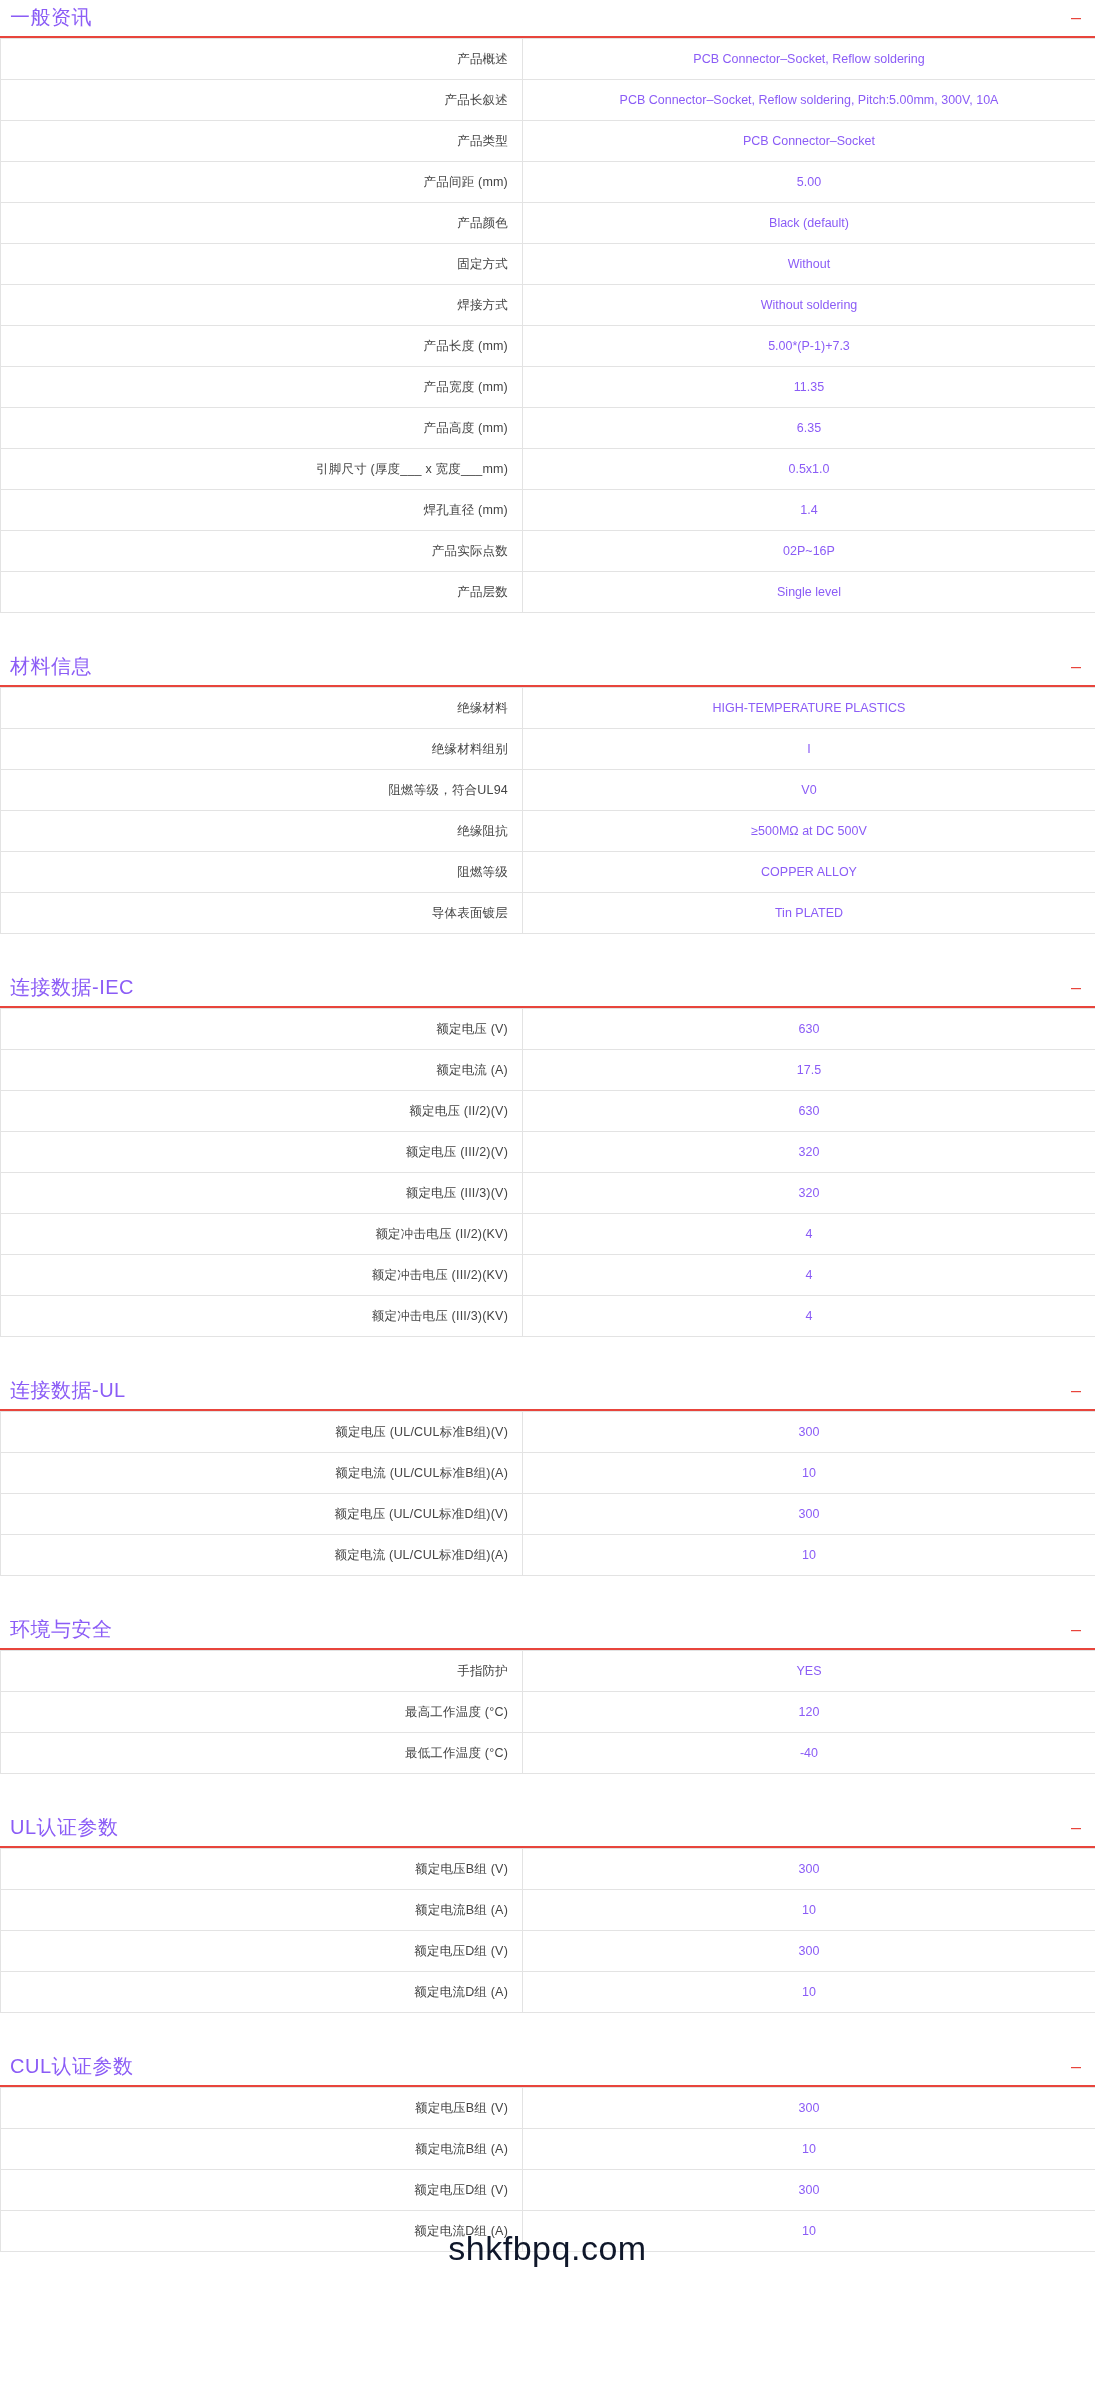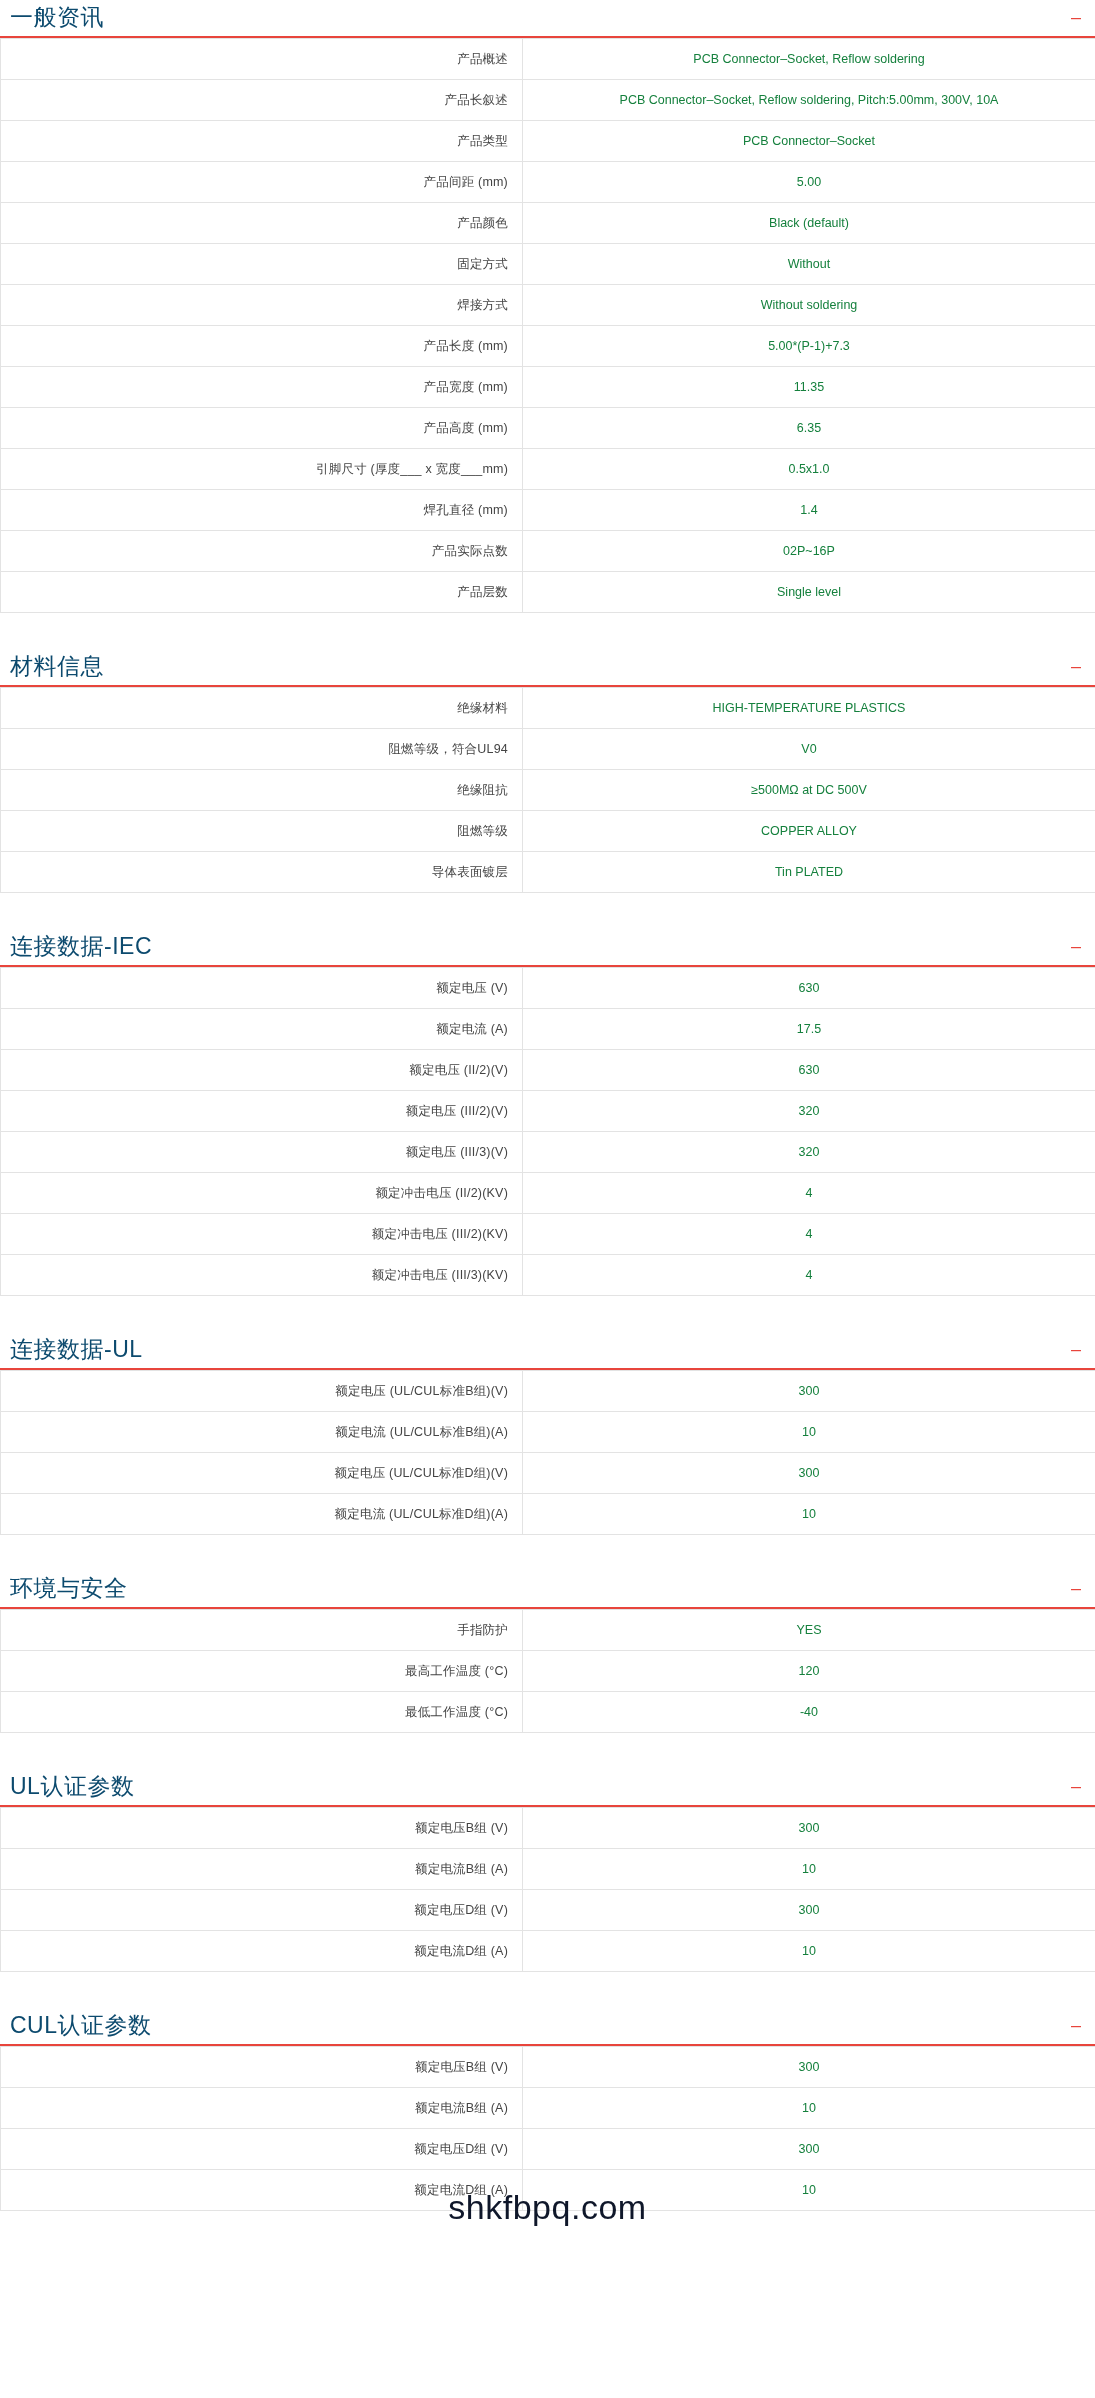--- a/index.html
+++ b/index.html
@@ -25,22 +25,22 @@
   .section-header {
     display: flex;
     align-items: center;
     justify-content: space-between;
     padding: 0 10px 8px 10px;
     box-sizing: border-box;
     border-bottom: 2px solid #e8453c;
     margin-bottom: 0;
   }
   .section-title {
-    font-size: 23px;
-    color: #0c4a6e;
+    font-size: 20px;
+    color: #8b5cf6;
     letter-spacing: 0.5px;
     line-height: 22px;
   }
   .collapse-icon {
     color: #e8453c;
     font-size: 18px;
     line-height: 14px;
     padding-right: 4px;
     user-select: none;
   }
@@ -59,21 +59,21 @@
     vertical-align: middle;
   }
   table.spec td.label {
     width: 522px;
     text-align: right;
     letter-spacing: 0.2px;
   }
   table.spec td.value {
     width: 573px;
     text-align: center;
-    color: #15803d;
+    color: #8b5cf6;
   }
   .spacer-lg {
     height: 42px;
   }
   .watermark {
     position: absolute;
     left: 0;
     right: 0;
     bottom: 14px;
     text-align: center;
@@ -163,20 +163,24 @@
           <div class="section-title">材料信息</div>
           <div class="collapse-icon">–</div>
         </div>
         <table class="spec">
           <tbody>
             <tr>
               <td class="label">绝缘材料</td>
               <td class="value">HIGH-TEMPERATURE PLASTICS</td>
             </tr>
             <tr>
+              <td class="label">绝缘材料组别</td>
+              <td class="value">I</td>
+            </tr>
+            <tr>
               <td class="label">阻燃等级，符合UL94</td>
               <td class="value">V0</td>
             </tr>
             <tr>
               <td class="label">绝缘阻抗</td>
               <td class="value">≥500MΩ at DC 500V</td>
             </tr>
             <tr>
               <td class="label">阻燃等级</td>
               <td class="value">COPPER ALLOY</td>

